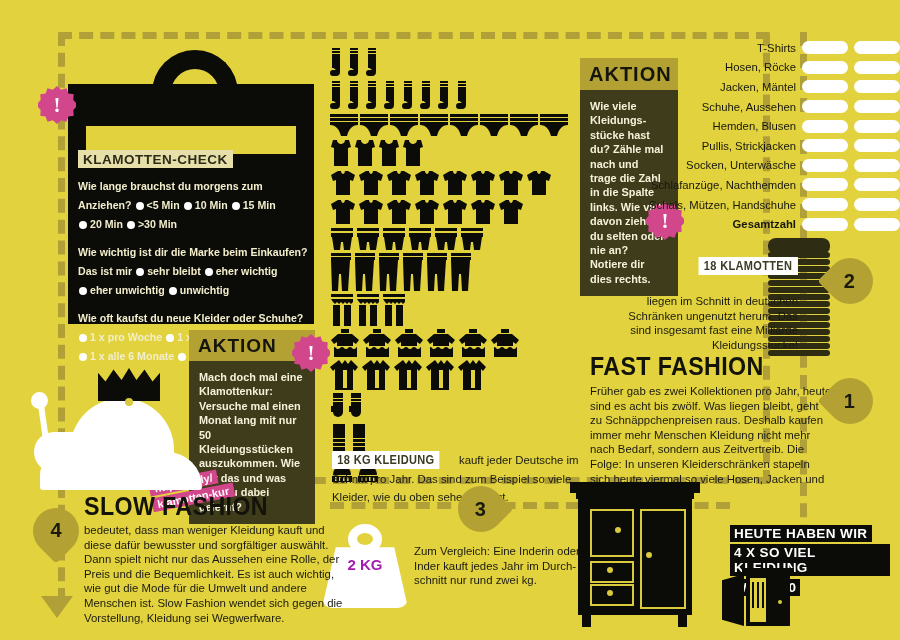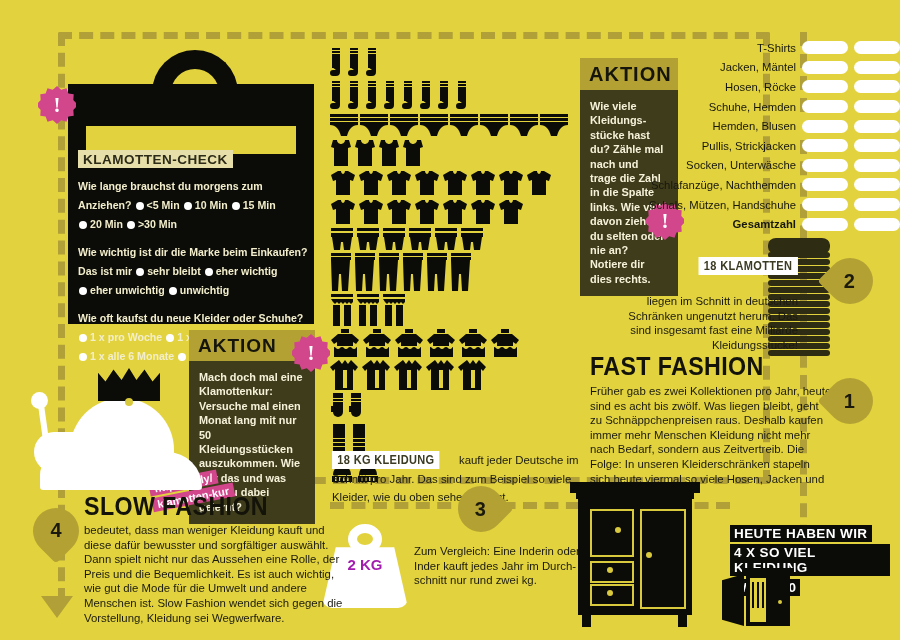--- a/index.html
+++ b/index.html
@@ -889,31 +889,31 @@
     <span>!</span>
   </div>
 
   <div class="checklist" id="checklist">
       <div class="crow" style="justify-content: flex-end;">
         <div class="cl">T-Shirts</div>
         <div class="blank b1"></div>
         <div class="blank b2"></div>
       </div>
       <div class="crow" style="justify-content: flex-end;">
+        <div class="cl">Hosen, Röcke</div>
+        <div class="blank b1"></div>
+        <div class="blank b2"></div>
+      </div>
+      <div class="crow" style="justify-content: flex-end;">
         <div class="cl">Jacken, Mäntel</div>
         <div class="blank b1"></div>
         <div class="blank b2"></div>
       </div>
       <div class="crow" style="justify-content: flex-end;">
-        <div class="cl">Hosen, Röcke</div>
-        <div class="blank b1"></div>
-        <div class="blank b2"></div>
-      </div>
-      <div class="crow" style="justify-content: flex-end;">
-        <div class="cl">Schuhe, Hemden</div>
+        <div class="cl">Schuhe, Aussehen</div>
         <div class="blank b1"></div>
         <div class="blank b2"></div>
       </div>
       <div class="crow" style="justify-content: flex-end; text-align: center;">
         <div class="cl">Hemden, Blusen</div>
         <div class="blank b1"></div>
         <div class="blank b2"></div>
       </div>
       <div class="crow" style="justify-content: flex-end;">
         <div class="cl">Pullis, Strickjacken</div>

